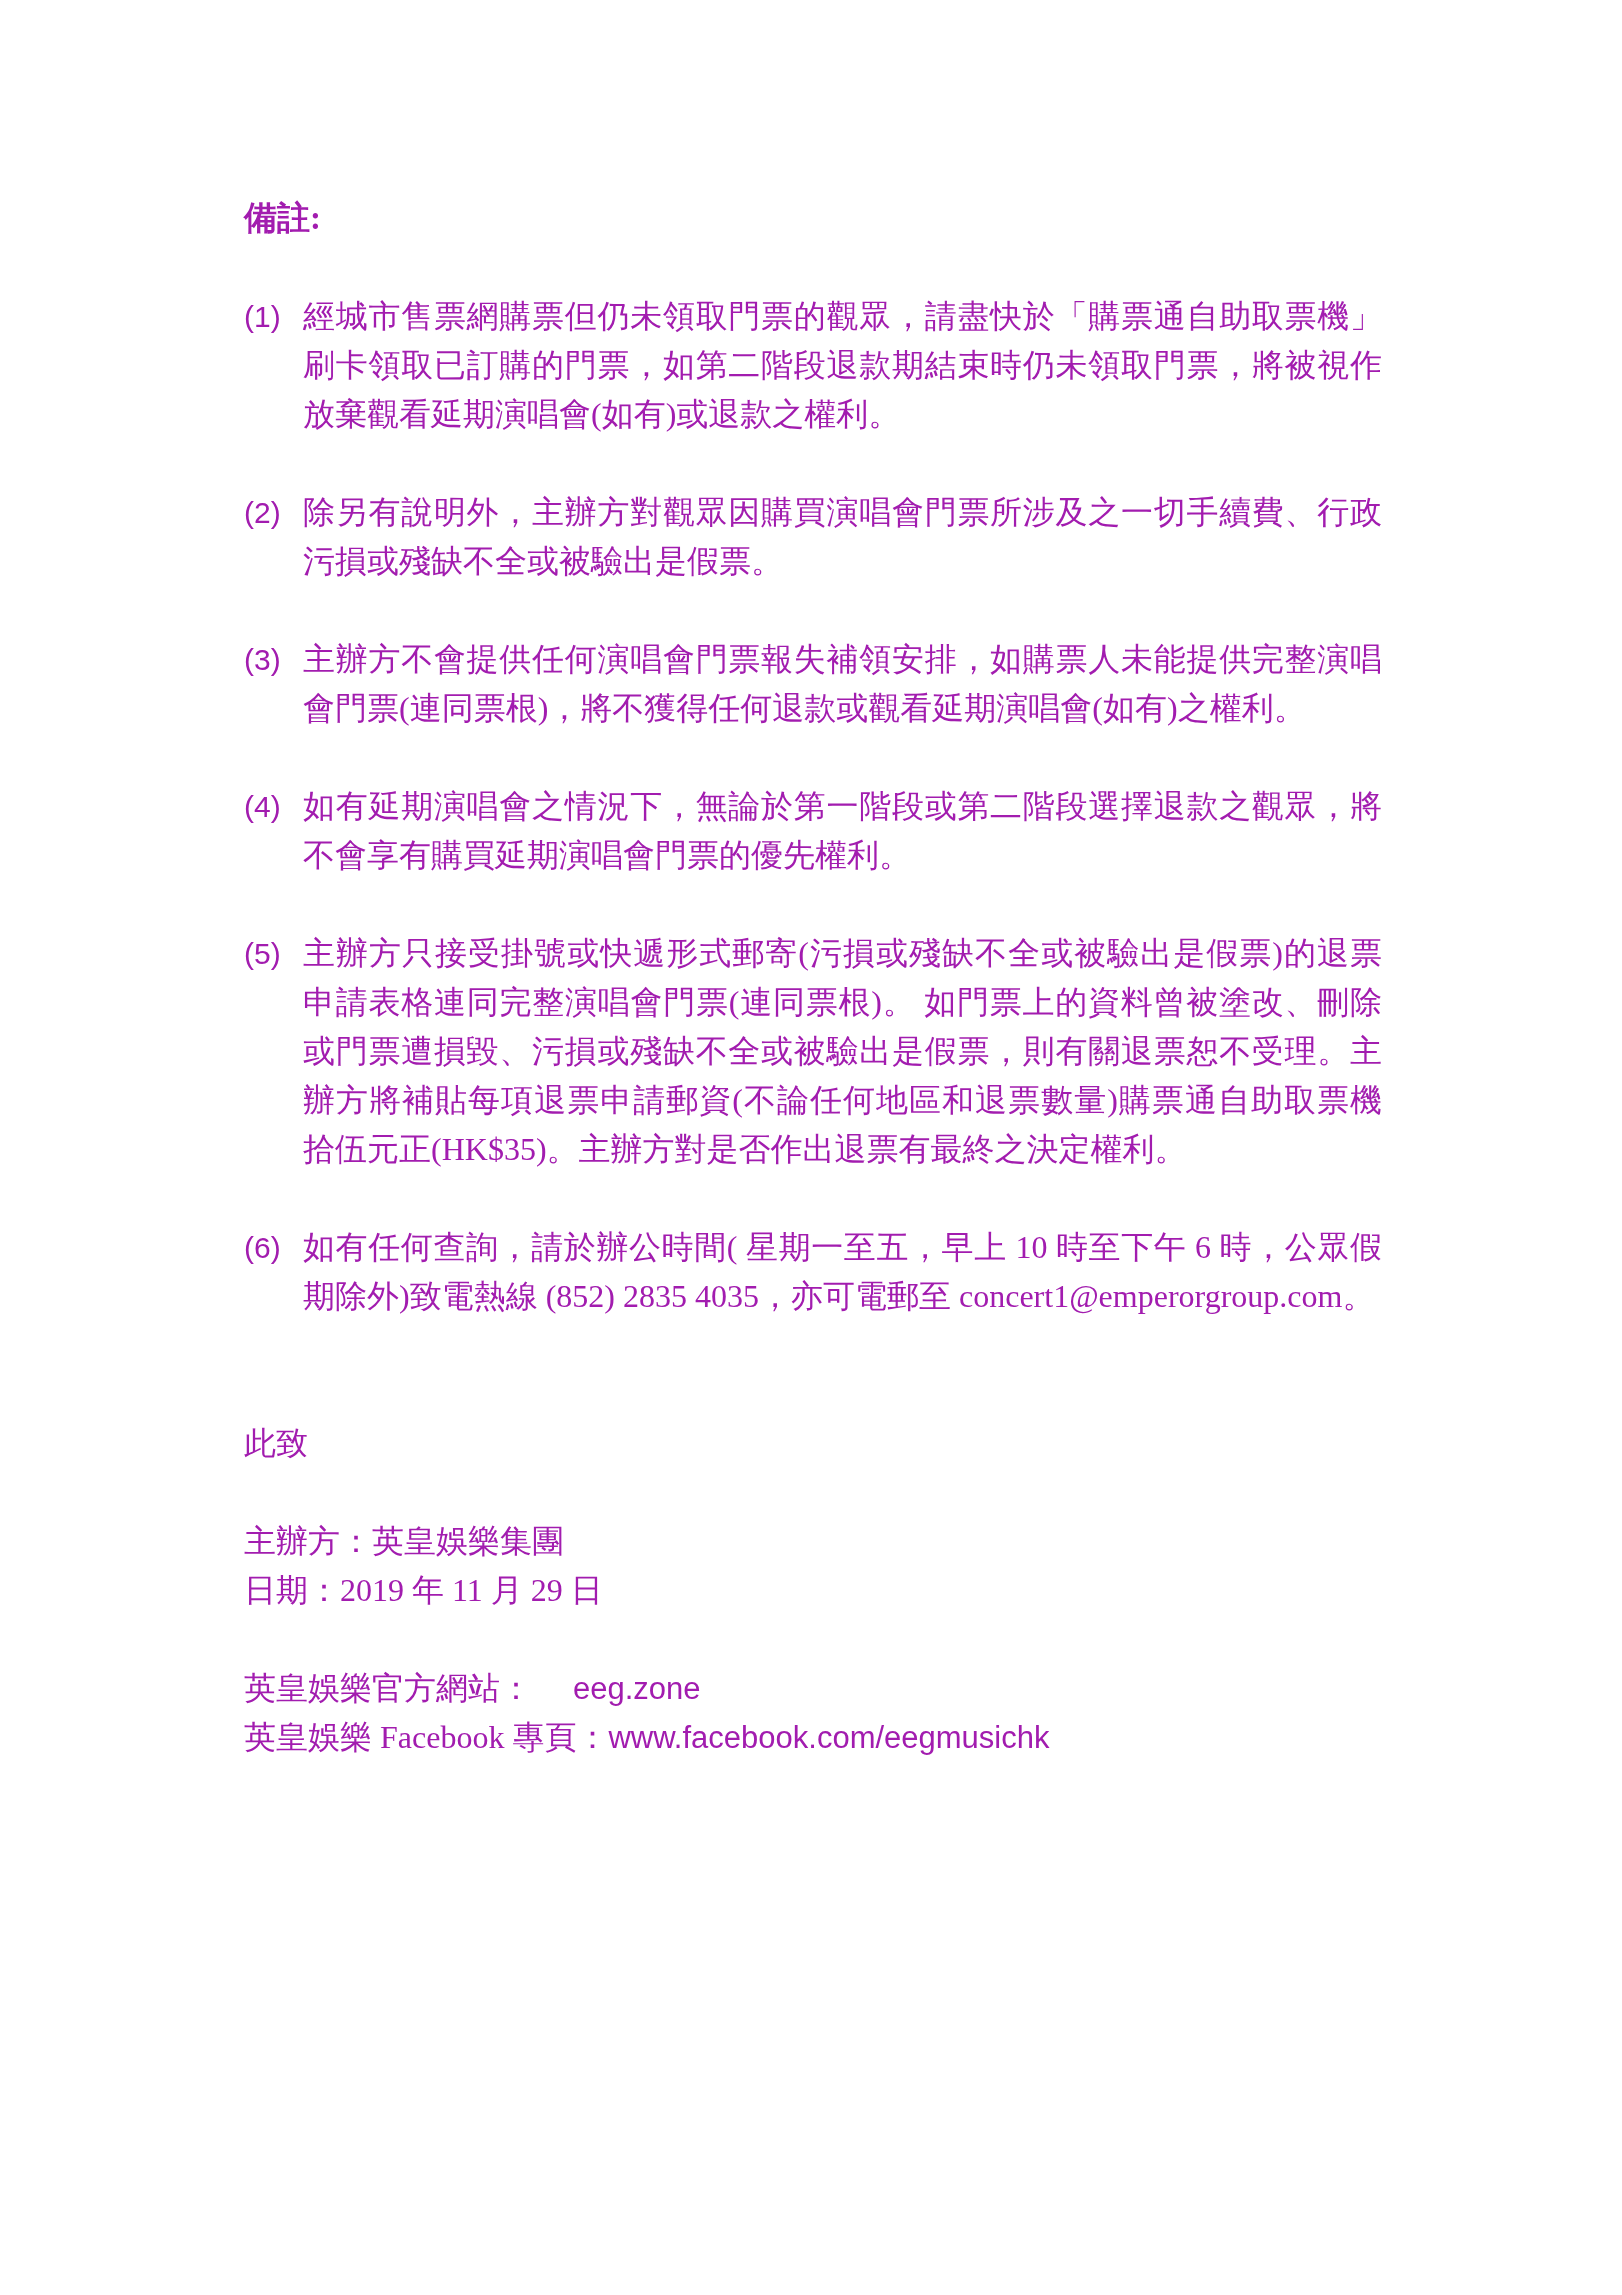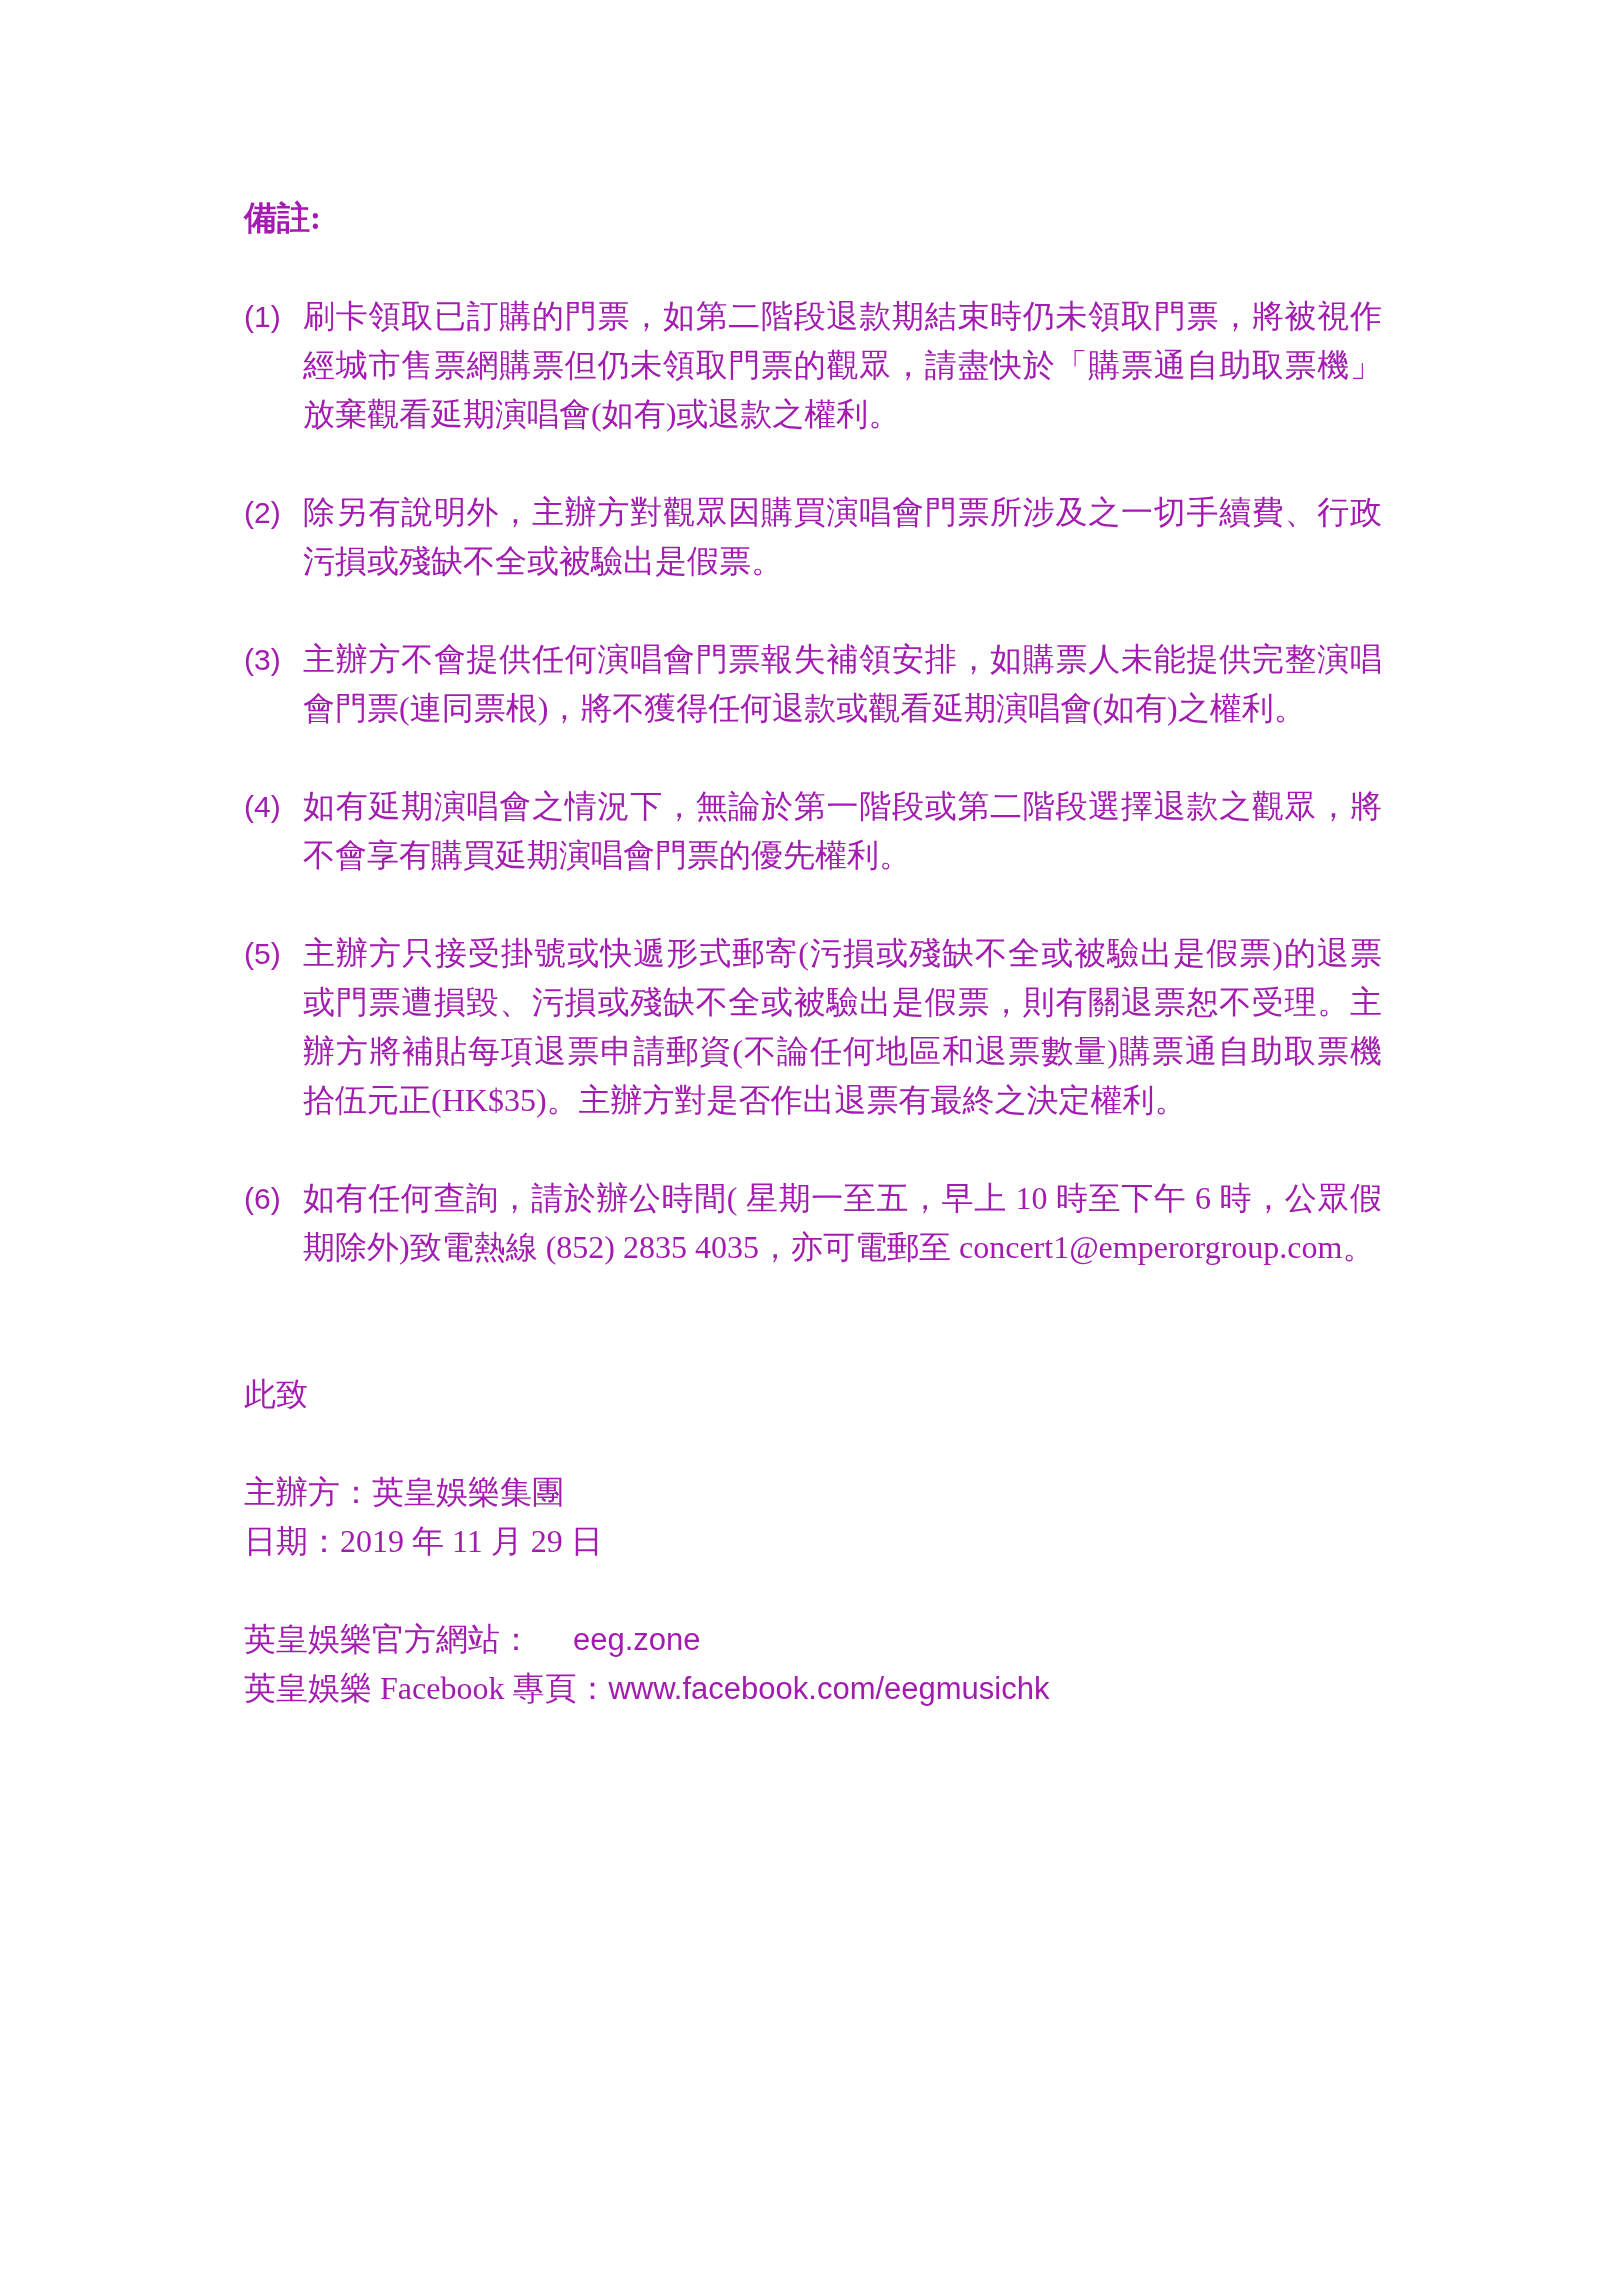--- a/index.html
+++ b/index.html
@@ -75,22 +75,22 @@
 <body>
 
 <div class="doc-page">
   <div class="content">
 
     <div class="heading">備註:</div>
 
     <div class="note-item">
       <div class="note-num">(1)</div>
       <div class="note-body">
+        <div class="line">經城市售票網購票但仍未領取門票的觀眾，請盡快於「購票通自助取票機」</div>
         <div class="line">刷卡領取已訂購的門票，如第二階段退款期結束時仍未領取門票，將被視作</div>
-        <div class="line">經城市售票網購票但仍未領取門票的觀眾，請盡快於「購票通自助取票機」</div>
         <div class="line last">放棄觀看延期演唱會(如有)或退款之權利。</div>
       </div>
     </div>
 
     <div class="note-item">
       <div class="note-num">(2)</div>
       <div class="note-body">
         <div class="line">除另有說明外，主辦方對觀眾因購買演唱會門票所涉及之一切手續費、行政</div>
         <div class="line last">污損或殘缺不全或被驗出是假票。</div>
       </div>
@@ -109,20 +109,21 @@
       <div class="note-body">
         <div class="line">如有延期演唱會之情況下，無論於第一階段或第二階段選擇退款之觀眾，將</div>
         <div class="line last">不會享有購買延期演唱會門票的優先權利。</div>
       </div>
     </div>
 
     <div class="note-item">
       <div class="note-num">(5)</div>
       <div class="note-body">
         <div class="line">主辦方只接受掛號或快遞形式郵寄(污損或殘缺不全或被驗出是假票)的退票</div>
+        <div class="line">申請表格連同完整演唱會門票(連同票根)。 如門票上的資料曾被塗改、刪除</div>
         <div class="line">或門票遭損毀、污損或殘缺不全或被驗出是假票，則有關退票恕不受理。主</div>
         <div class="line">辦方將補貼每項退票申請郵資(不論任何地區和退票數量)購票通自助取票機</div>
         <div class="line last">拾伍元正(HK$35)。主辦方對是否作出退票有最終之決定權利。</div>
       </div>
     </div>
 
     <div class="note-item after-gap-double">
       <div class="note-num">(6)</div>
       <div class="note-body">
         <div class="line">如有任何查詢，請於辦公時間( 星期一至五，早上 10 時至下午 6 時，公眾假</div>

